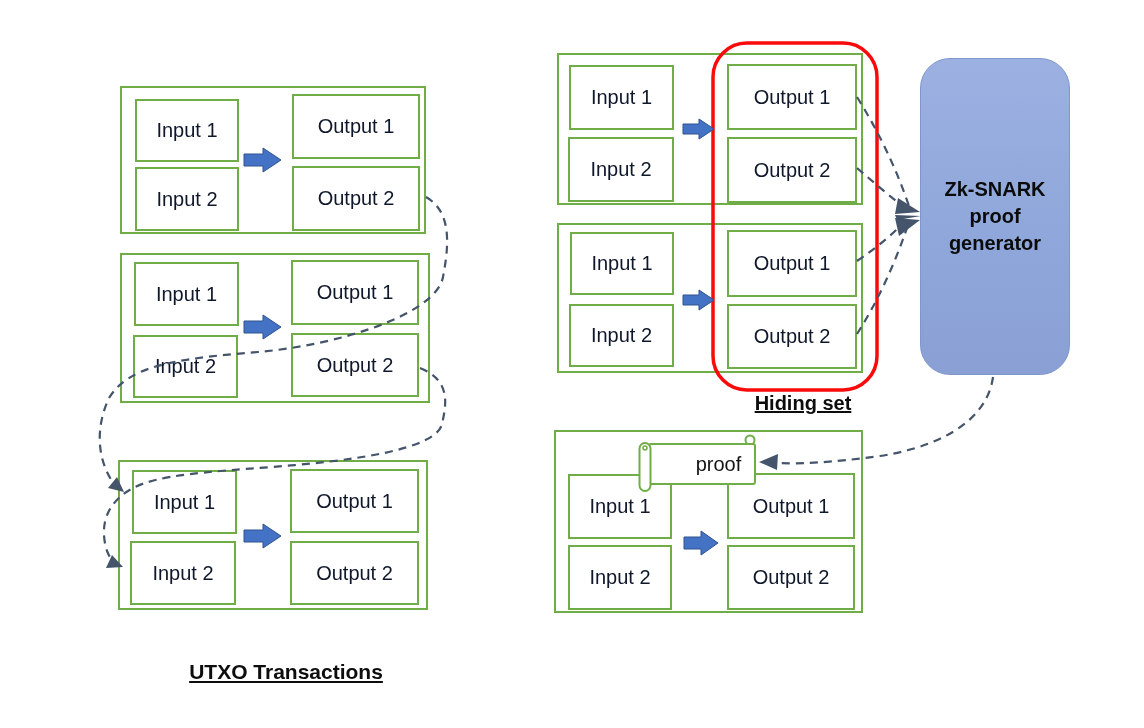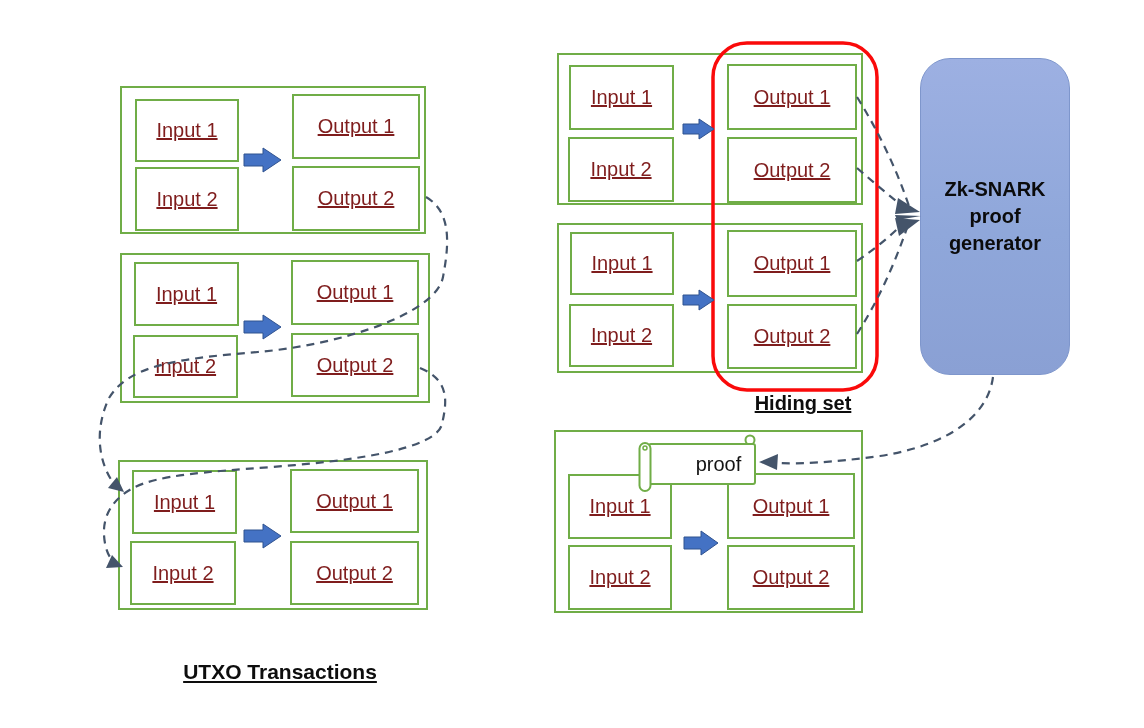--- a/index.html
+++ b/index.html
@@ -6,21 +6,21 @@
   .canvas{
     position:relative;width:1144px;height:728px;background:#ffffff;
     font-family:"Liberation Sans",sans-serif;color:#111;overflow:hidden;
   }
   .tx{
     position:absolute;border:2px solid #70AD47;background:#fff;box-sizing:border-box;z-index:1;
   }
   .cell{
     position:absolute;border:2px solid #70AD47;background:#fff;box-sizing:border-box;
     display:flex;align-items:center;justify-content:center;
-    font-size:20px;font-weight:400;color:#7f1d1d;white-space:nowrap;text-decoration:underline;
+    font-size:20px;font-weight:400;color:#0f172a;white-space:nowrap;
   }
   .caption{
     position:absolute;text-align:center;font-size:21px;font-weight:600;color:#0d0d0d;z-index:1;text-decoration:underline;
   }
   .generator{
     position:absolute;left:920px;top:58px;width:150px;height:317px;box-sizing:border-box;
     border:1px solid #7E96CC;border-radius:30px;
     background:linear-gradient(180deg,#9DB0E2 0%,#8FA7DA 55%,#8AA0D4 100%);
     display:flex;align-items:center;justify-content:center;text-align:center;
     font-size:20px;font-weight:600;line-height:1.35;color:#0b0b0b;padding:0 14px;z-index:1;
@@ -52,21 +52,21 @@
     <div class="cell" style="left:169px;top:78px;width:128px;height:64px">Output 2</div>
   </div>
 
   <div class="tx" style="left:118px;top:460px;width:310px;height:150px">
     <div class="cell" style="left:12px;top:8px;width:105px;height:64px">Input 1</div>
     <div class="cell" style="left:10px;top:79px;width:106px;height:64px">Input 2</div>
     <div class="cell" style="left:170px;top:7px;width:129px;height:64px">Output 1</div>
     <div class="cell" style="left:170px;top:79px;width:129px;height:64px">Output 2</div>
   </div>
 
-  <div class="caption" style="left:130px;top:660px;width:300px">UTXO Transactions</div>
+  <div class="caption" style="left:136px;top:660px;width:300px">UTXO Transactions</div>
 
   <div class="tx" style="left:557px;top:53px;width:306px;height:152px">
     <div class="cell" style="left:10px;top:10px;width:105px;height:65px">Input 1</div>
     <div class="cell" style="left:9px;top:82px;width:106px;height:65px">Input 2</div>
     <div class="cell" style="left:168px;top:9px;width:130px;height:66px">Output 1</div>
     <div class="cell" style="left:168px;top:82px;width:130px;height:66px">Output 2</div>
   </div>
 
   <div class="tx" style="left:557px;top:223px;width:306px;height:150px">
     <div class="cell" style="left:11px;top:7px;width:104px;height:63px">Input 1</div>

